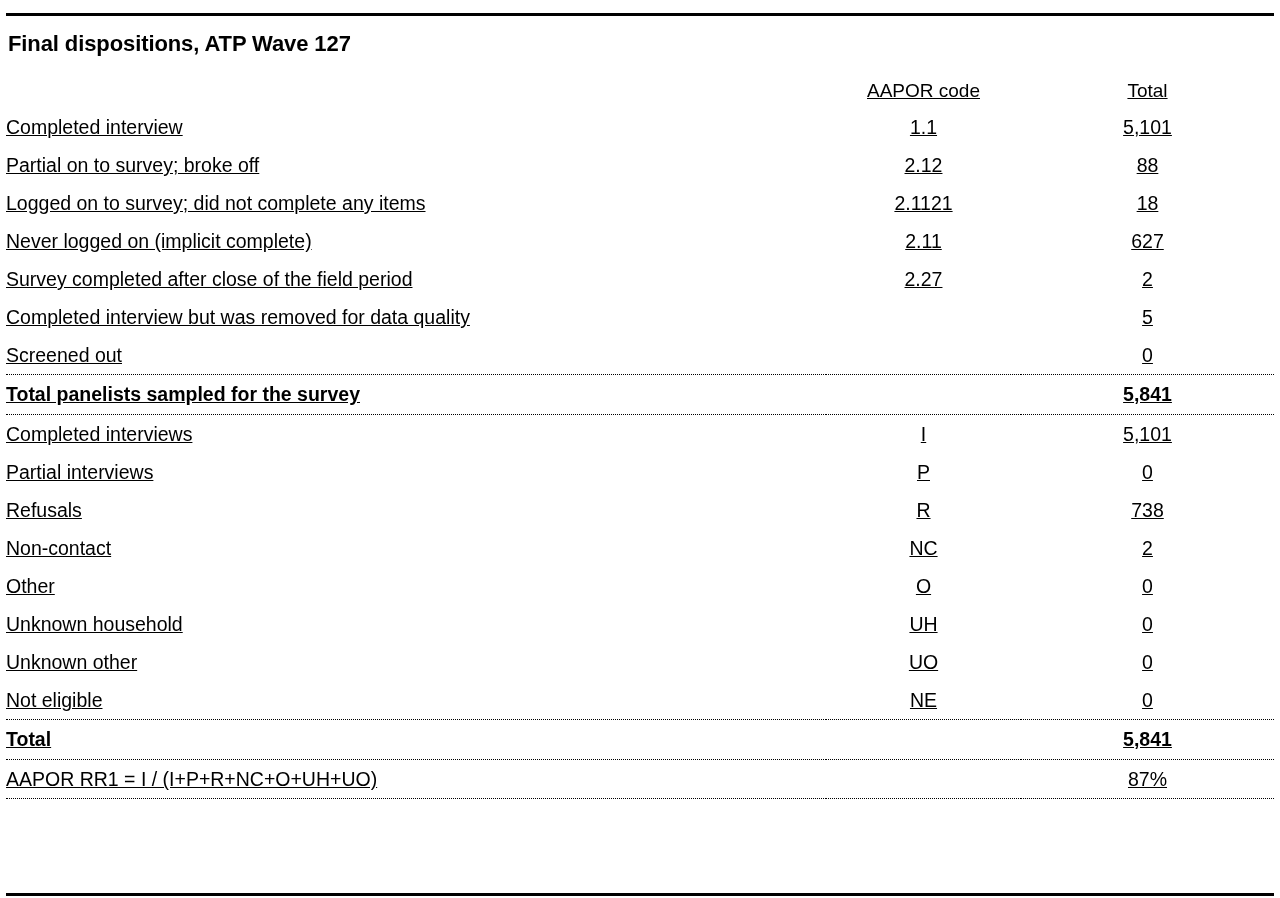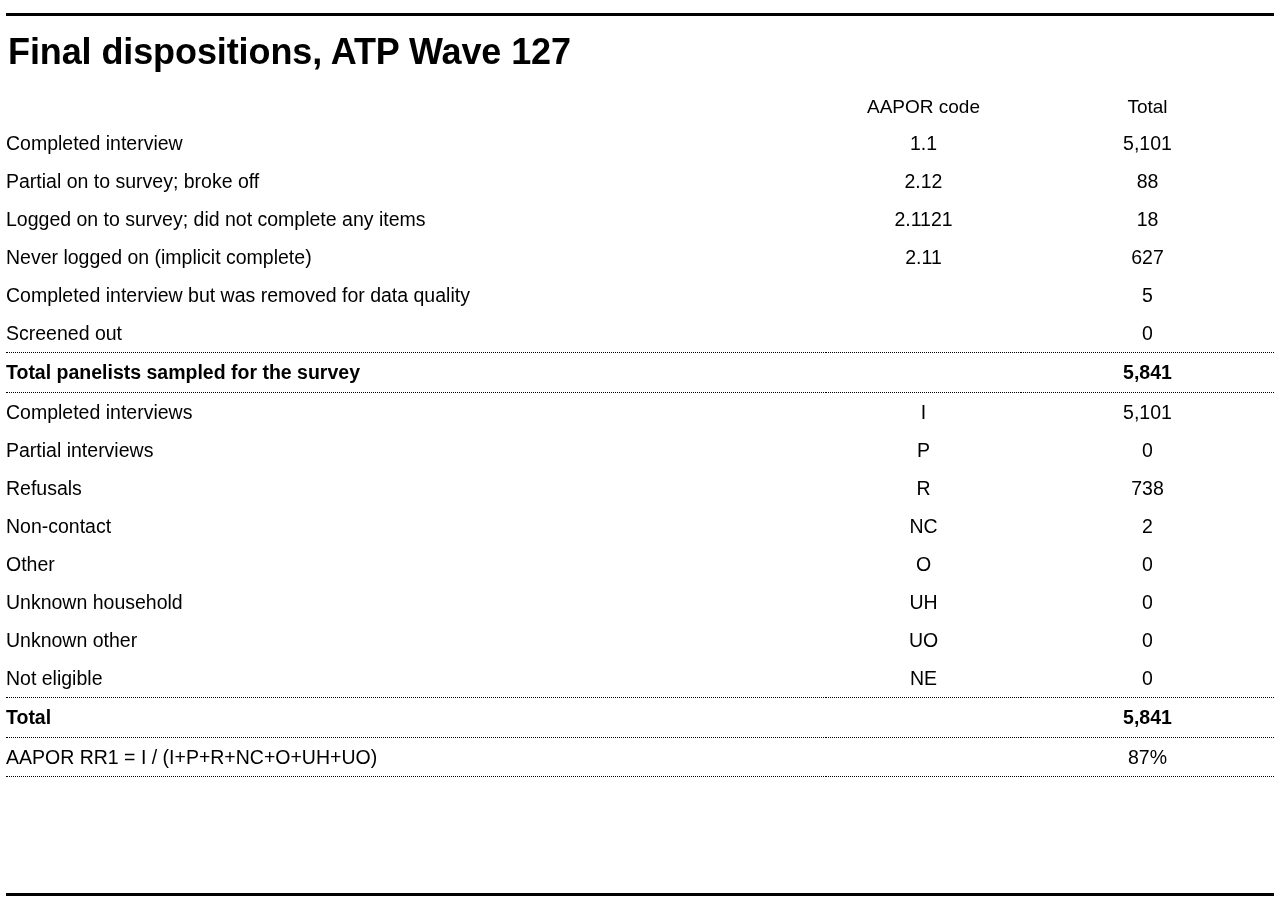--- a/index.html
+++ b/index.html
@@ -28,41 +28,42 @@
   }
   .rule-bottom {
     position: absolute;
     left: 6px;
     right: 6px;
     top: 880px;
     height: 0;
     border-top: 3px solid #000000;
   }
   .title {
-    font-size: 36px;
+    font-size: 22px;
     font-weight: bold;
     letter-spacing: -0.1px;
     margin: 16px 0 0 2px;
     line-height: 1.1;
   }
   table.disposition {
     width: 100%;
     border-collapse: collapse;
     margin-top: 18px;
     table-layout: fixed;
   }
   table.disposition col.c-label { width: 820px; }
   table.disposition col.c-code  { width: 195px; }
   table.disposition col.c-total { width: 253px; }
 
   table.disposition th,
   table.disposition td {
     padding: 0;
     vertical-align: middle;
     font-weight: normal;
+    text-decoration: underline;
   }
   thead th {
     font-size: 19px;
     font-weight: bold;
     height: 34px;
     line-height: 34px;
   }
   th.h-label { text-align: left; }
   th.h-code  { text-align: center; }
   th.h-total { text-align: center; }
@@ -140,20 +141,25 @@
         <td class="cell-label">Logged on to survey; did not complete any items</td>
         <td class="cell-code">2.1121</td>
         <td class="cell-total">18</td>
       </tr>
       <tr class="row-item">
         <td class="cell-label">Never logged on (implicit complete)</td>
         <td class="cell-code">2.11</td>
         <td class="cell-total">627</td>
       </tr>
       <tr class="row-item">
+        <td class="cell-label">Survey completed after close of the field period</td>
+        <td class="cell-code">2.27</td>
+        <td class="cell-total">2</td>
+      </tr>
+      <tr class="row-item">
         <td class="cell-label">Completed interview but was removed for data quality</td>
         <td class="cell-code"></td>
         <td class="cell-total">5</td>
       </tr>
       <tr class="row-item">
         <td class="cell-label">Screened out</td>
         <td class="cell-code"></td>
         <td class="cell-total">0</td>
       </tr>
 

